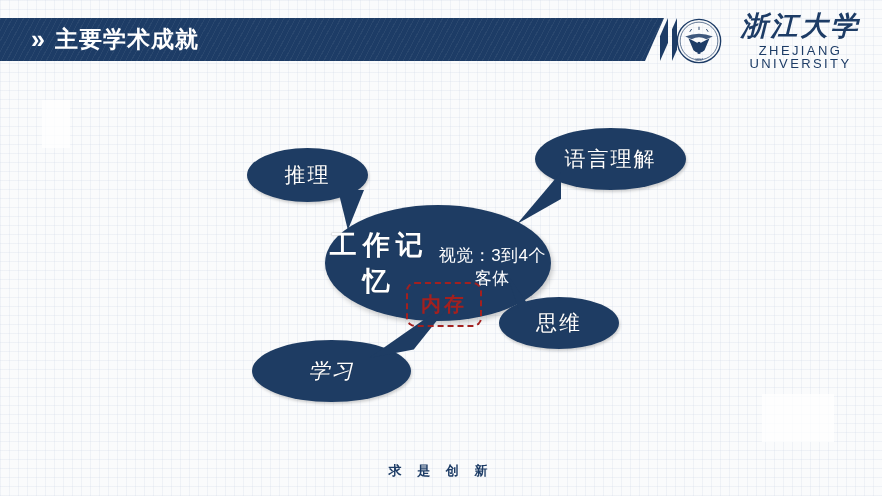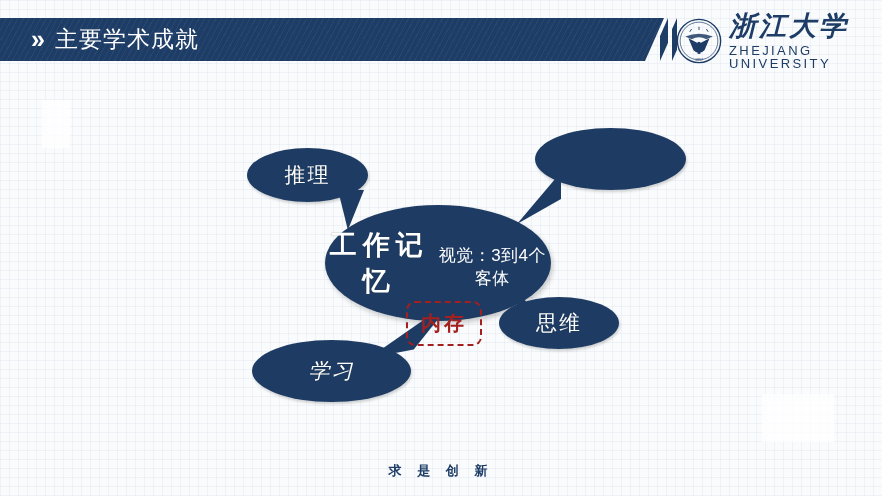--- a/index.html
+++ b/index.html
@@ -67,35 +67,36 @@
   }
   .header-title {
     position: absolute;
     left: 55px;
     top: 18px;
     height: 43px;
     display: flex;
     align-items: center;
     color: #ffffff;
     font-size: 23px;
-    font-weight: normal;
+    font-weight: bold;
     letter-spacing: 1px;
     white-space: nowrap;
   }
 
   
   .logo-wrap {
     position: absolute;
     left: 676px;
     top: 16px;
     width: 196px;
     height: 50px;
     display: flex;
     align-items: center;
     gap: 7px;
+    text-align: center;
   }
   .logo-seal {
     width: 46px;
     height: 46px;
     flex: 0 0 46px;
   }
   .logo-text {
     display: flex;
     flex-direction: column;
     justify-content: center;
@@ -203,21 +204,21 @@
   #node-learning .tail {
     width: 86px; height: 60px;
     right: -44px; top: -42px;
     clip-path: polygon(0 100%, 100% 0, 52% 86%);
   }
 
   
   #memory-box {
     position: absolute;
     left: 406px;
-    top: 231px;
+    top: 212px;
     width: 76px;
     height: 45px;
     border: 2px dashed #a3201f;
     border-radius: 9px;
     display: flex;
     align-items: center;
     justify-content: center;
     z-index: 5;
     box-sizing: border-box;
   }
@@ -280,20 +281,21 @@
 
   <div class="diagram">
 
     <div class="bubble" id="node-reasoning">
       <span class="tail"></span>
       <span class="bubble-label">推理</span>
     </div>
 
     <div class="bubble" id="node-language">
       <span class="tail"></span>
+      <span class="bubble-label">语言理解</span>
     </div>
 
     <div class="bubble" id="node-center">
       <span class="main-title">工作记忆</span>
       <span class="sub-title">视觉：3到4个客体</span>
     </div>
 
     <div class="bubble" id="node-thinking">
       <span class="tail"></span>
       <span class="bubble-label">思维</span>

